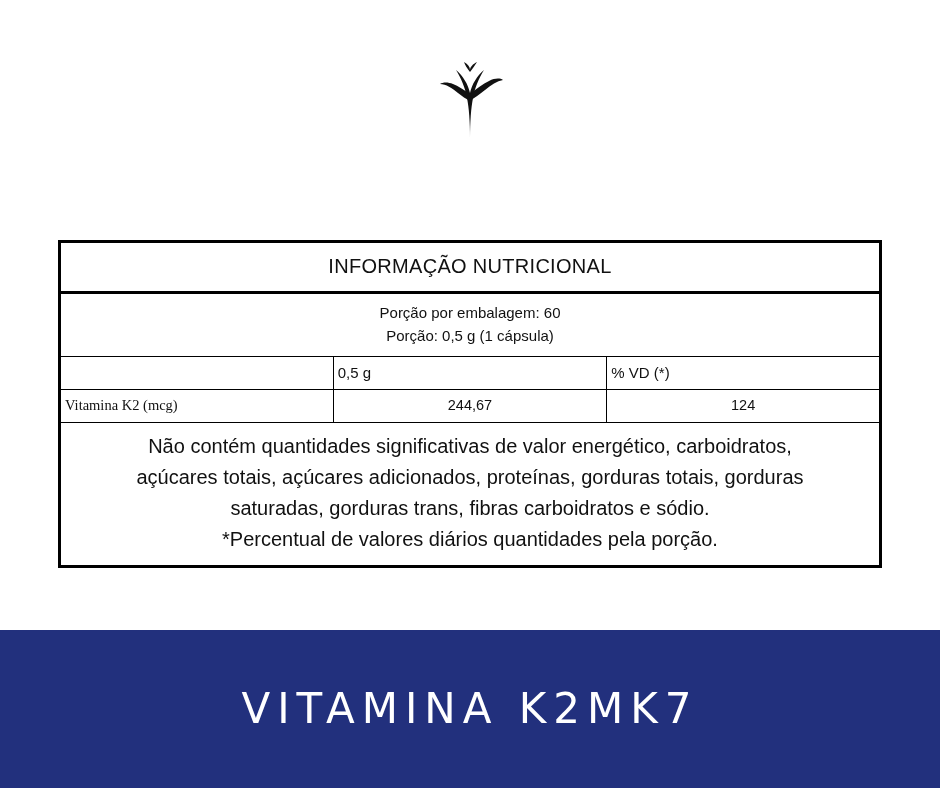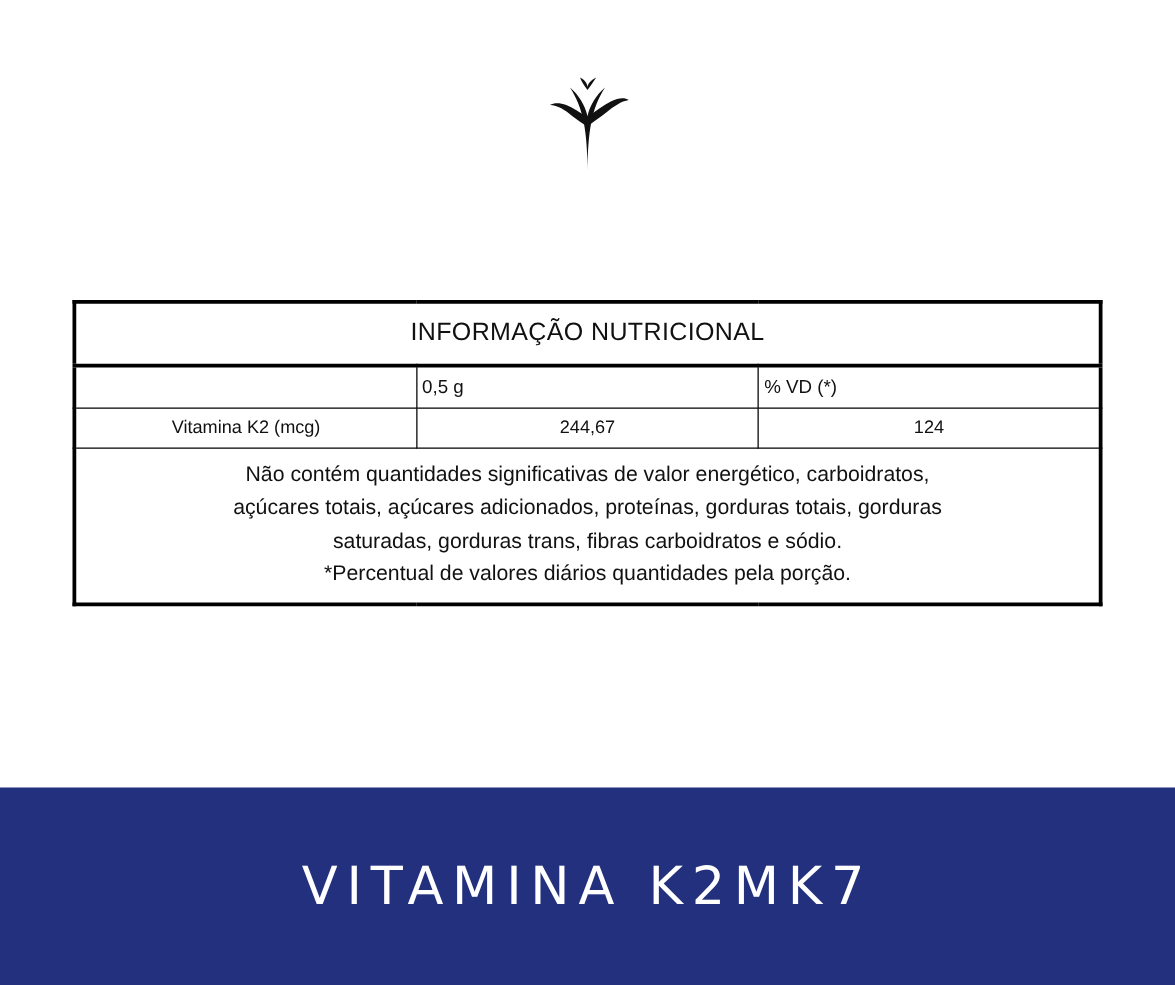--- a/index.html
+++ b/index.html
@@ -84,39 +84,39 @@
   .hdr-amount, .hdr-vd {
     text-align: left;
     font-size: 15px;
     font-weight: bold;
     padding: 7px 4px 8px 4px !important;
   }
   .hdr-vd {
     border-right: none !important;
   }
   .row-name {
-    text-align: center;
     font-size: 14.5px;
     padding: 7px 4px 8px 4px !important;
     border-left: none !important;
+    font-family: Liberation Serif, serif;
   }
   .row-val {
     text-align: center;
     font-size: 14.5px;
     padding: 7px 4px 8px 4px !important;
   }
   .row-vd {
     text-align: center;
     font-size: 14.5px;
     padding: 7px 4px 8px 4px !important;
     border-right: none !important;
   }
   .footnote-cell {
     text-align: center;
-    font-size: 17px;
+    font-size: 20px;
     line-height: 1.55;
     padding: 8px 18px 10px 18px !important;
     border-left: none !important;
     border-right: none !important;
     border-bottom: none !important;
   }
   .footnote-cell .line {
     display: block;
   }
 
@@ -157,20 +157,26 @@
     </span>
   </div>
 
   <div class="table-wrap">
     <table class="nutri">
       <tbody>
         <tr>
           <td class="title-cell" colspan="3">INFORMAÇÃO NUTRICIONAL</td>
         </tr>
         <tr>
+          <td class="portion-cell" colspan="3">
+            <span class="line">Porção por embalagem: 60</span>
+            <span class="line">Porção: 0,5 g (1 cápsula)</span>
+          </td>
+        </tr>
+        <tr>
           <td class="hdr-blank" style="width:370px;"></td>
           <td class="hdr-amount" style="width:222px;">0,5 g</td>
           <td class="hdr-vd" style="width:226px;">% VD (*)</td>
         </tr>
         <tr>
           <td class="row-name">Vitamina K2 (mcg)</td>
           <td class="row-val">244,67</td>
           <td class="row-vd">124</td>
         </tr>
         <tr>

